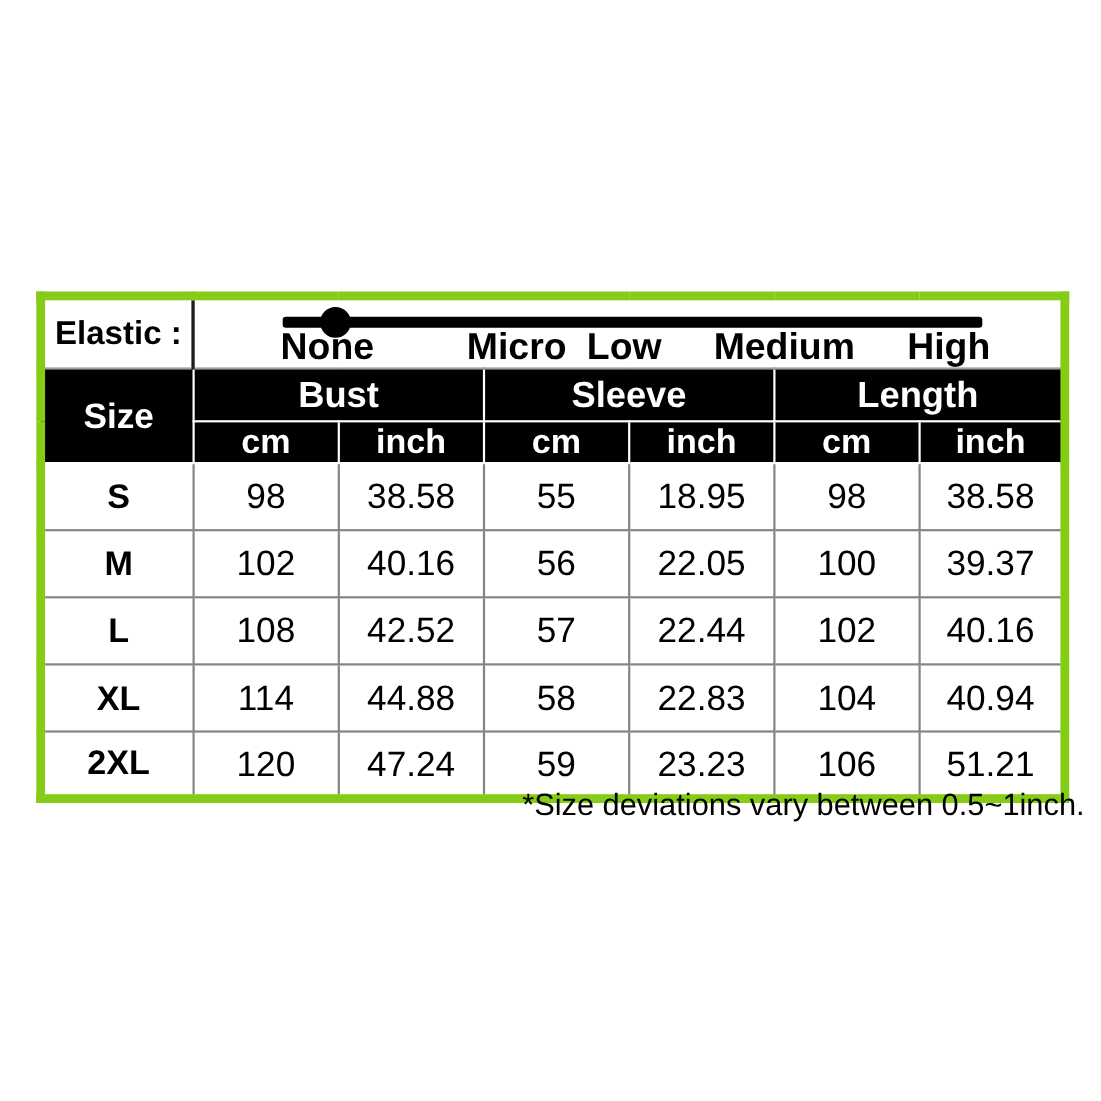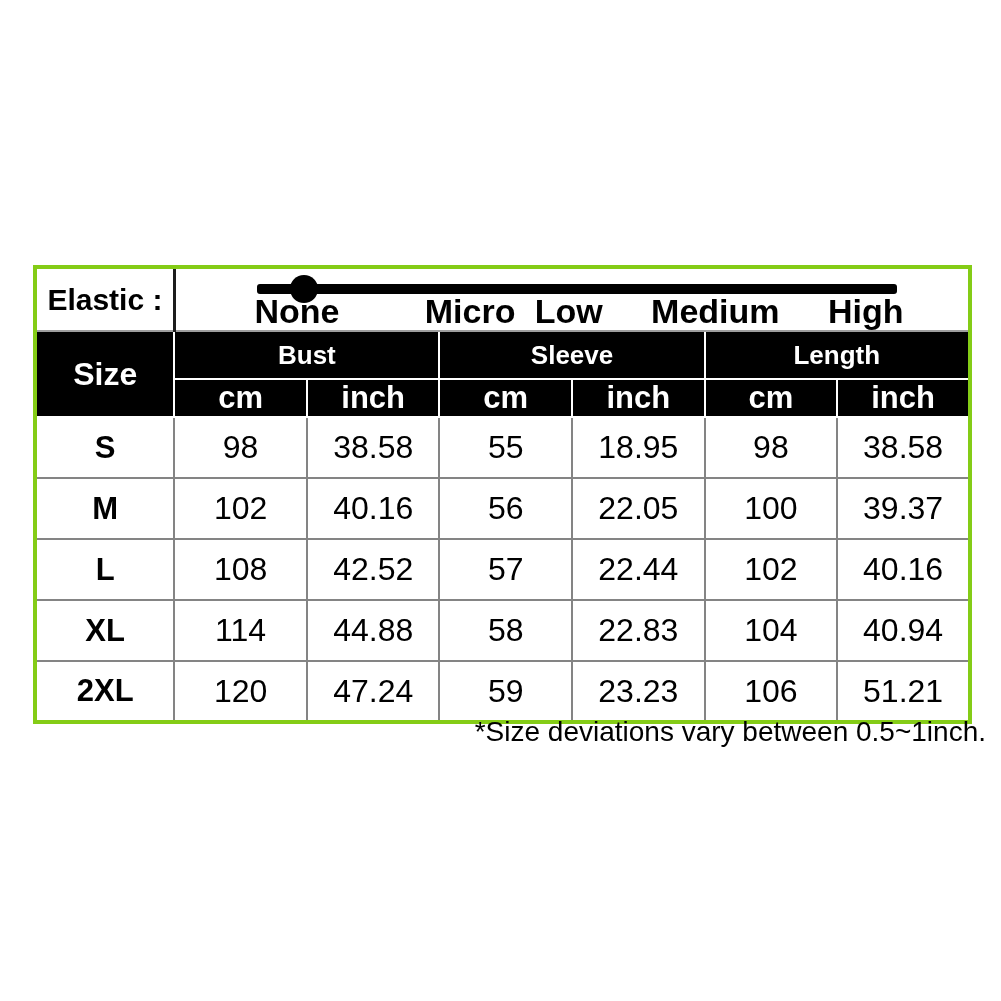--- a/index.html
+++ b/index.html
@@ -12,21 +12,21 @@
     font-family: "Liberation Sans", sans-serif;
     color: #000;
   }
   table.size-chart {
     position: absolute;
     left: 33px;
     top: 265px;
     width: 939px;
     border-collapse: collapse;
     table-layout: fixed;
-    border: 4px solid #84cc16;
+    border: 8px solid #84cc16;
   }
   td { text-align: center; vertical-align: middle; padding: 0; }
 
   
   .elastic-row { height: 61px; }
   .elastic-label {
     font-size: 30px;
     font-weight: bold;
     border-right: 3px solid #1c1c1c;
     border-bottom: 2px solid #9e9e9e;
@@ -70,21 +70,21 @@
   
   .group-row { height: 48px; }
   .unit-row  { height: 37px; }
   .hdr {
     background: #000;
     color: #fff;
     font-weight: bold;
     border: 2px solid #fff;
   }
   .size-hdr { font-size: 32px; }
-  .group    { font-size: 26px; }
+  .group    { font-size: 33px; }
   .unit     { font-size: 31px; }
 
   
   .data-row { height: 61px; background: #fff; }
   .data-row td { border: 2px solid #848484; font-size: 32px; }
   .data-row td.size-cell { font-weight: bold; font-size: 31px; }
 
   .footnote {
     position: absolute;
     top: 716px;

